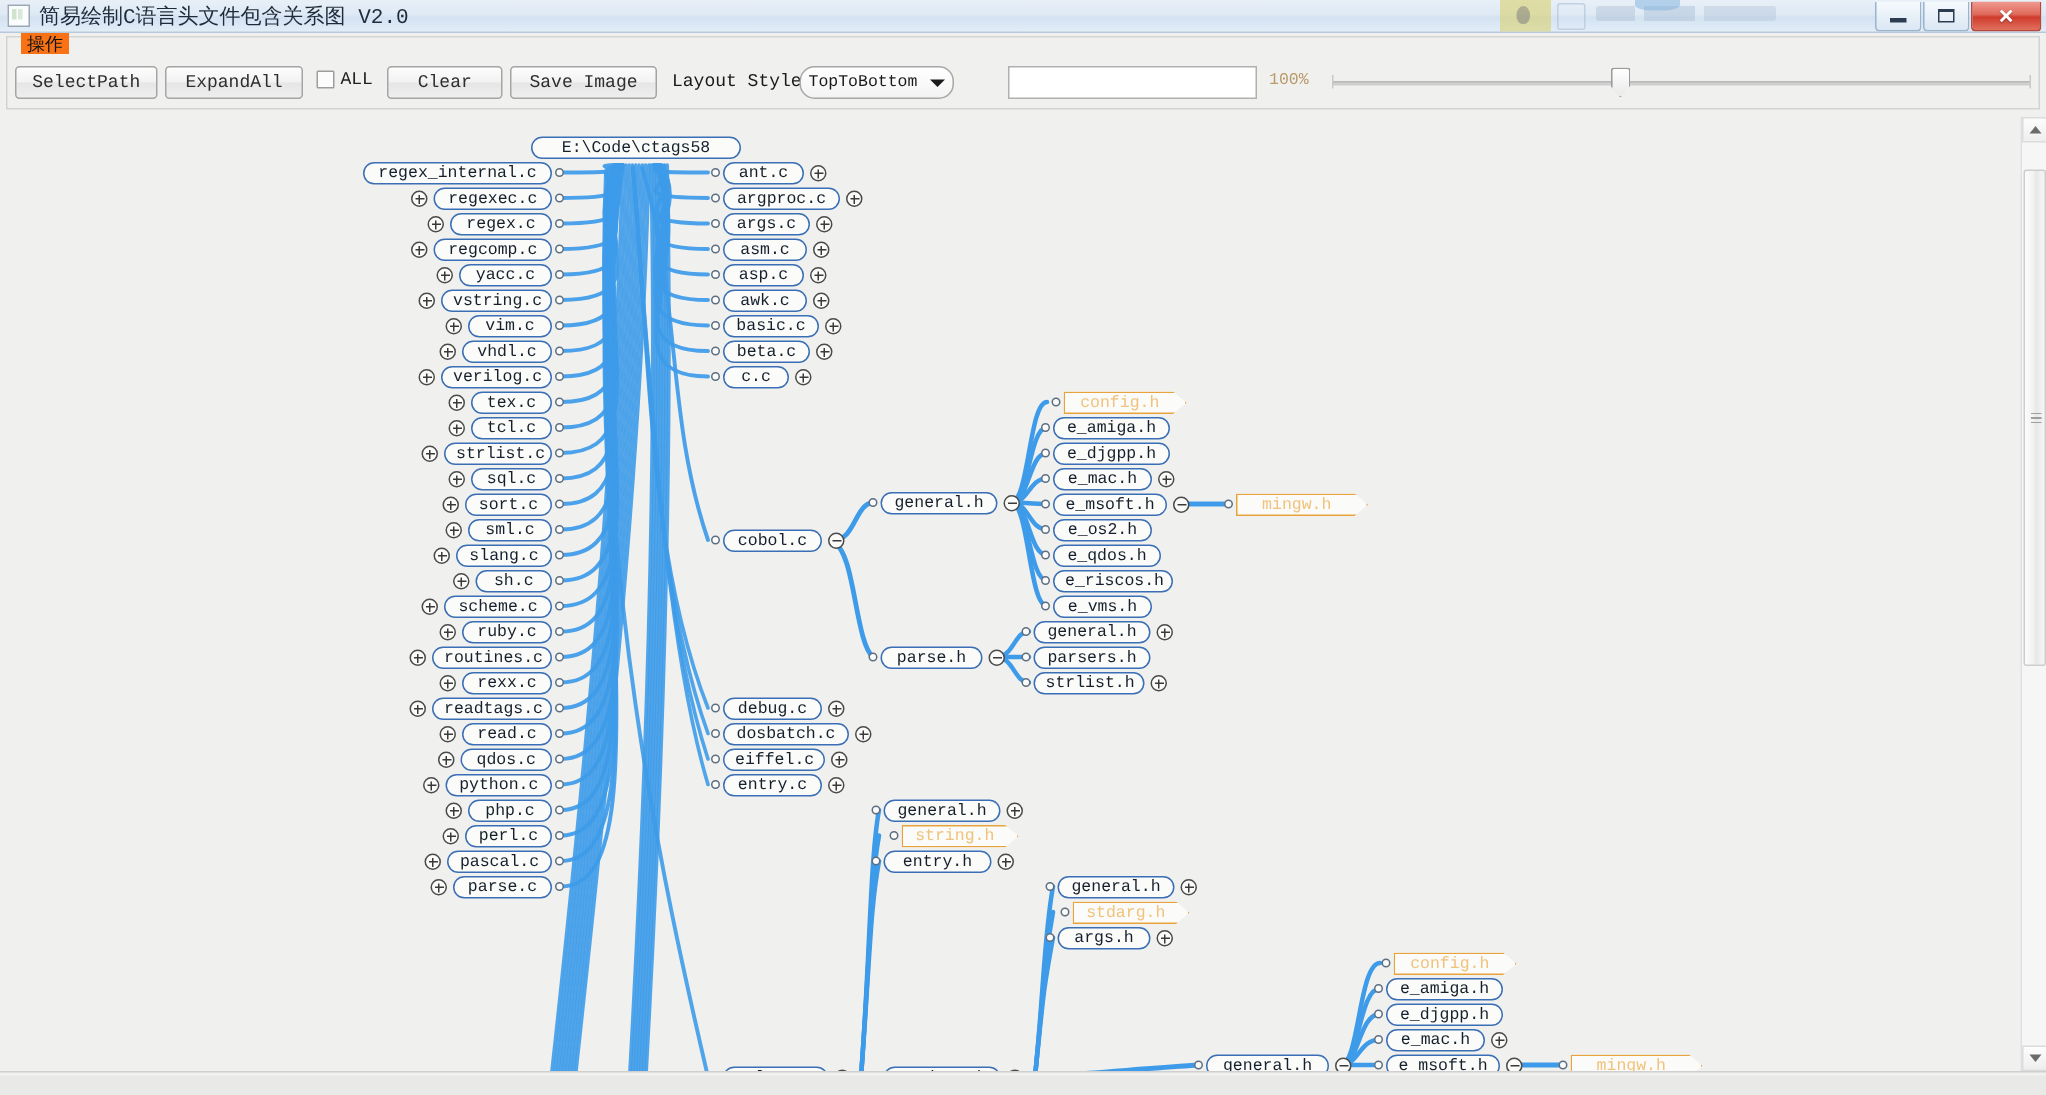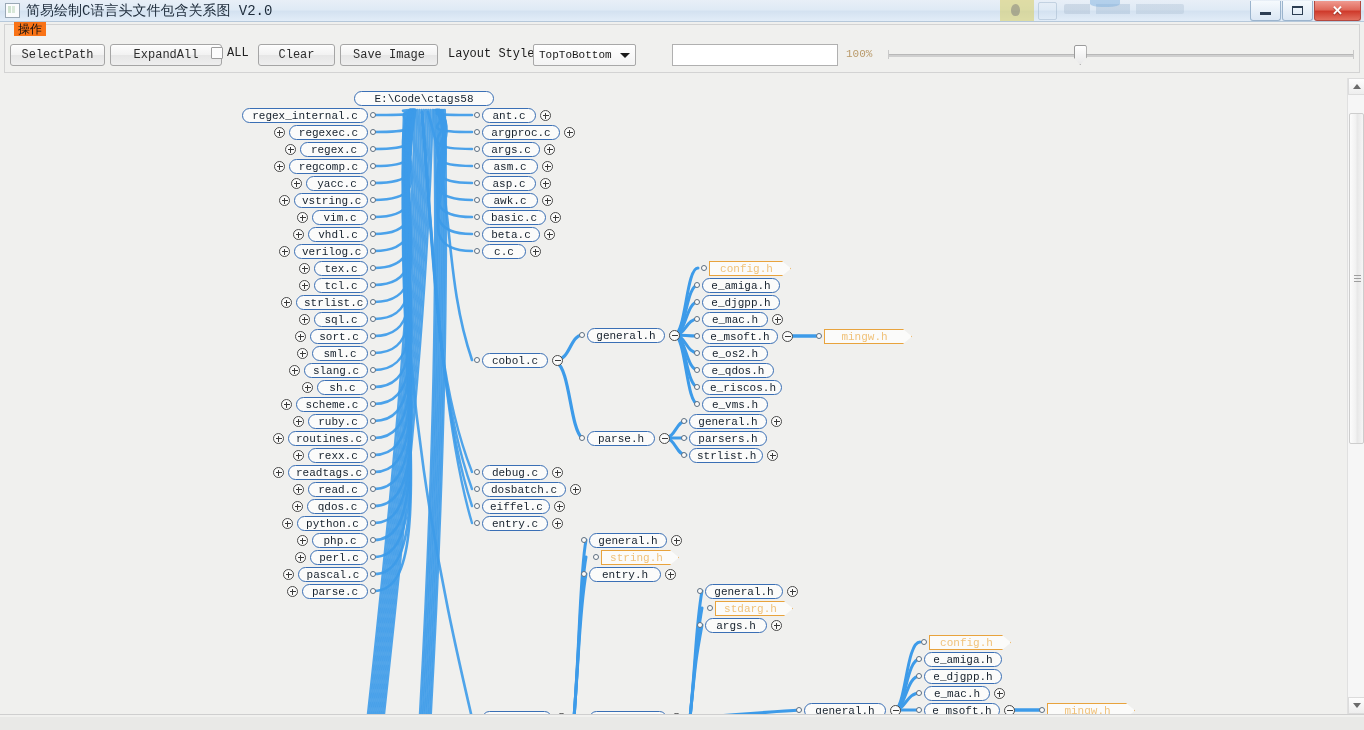--- a/index.html
+++ b/index.html
@@ -76,39 +76,39 @@
     position:absolute;top:0;height:22px;
     border:1px solid #a5a5a5;border-radius:3px;
     background:linear-gradient(to bottom,#fdfdfd 0%,#f2f2f2 48%,#e6e6e6 52%,#eeeeee 100%);
     font-family:"Liberation Mono","DejaVu Sans Mono",monospace;
     font-size:12px;color:#2e2e2e;
     display:flex;align-items:center;justify-content:center;
     box-sizing:border-box;cursor:default;
     box-shadow:0 1px 0 rgba(255,255,255,.6) inset;
   }
   #btn-selectpath{left:10px;width:95px;}
-  #btn-expandall{left:110px;width:112px;}
+  #btn-expandall{left:110px;width:92px;}
   #btn-clear{left:258px;width:77px;}
   #btn-saveimage{left:340px;width:98px;}
 
   .chk-wrap{position:absolute;left:211px;top:2px;display:flex;align-items:center;gap:4px;}
   .chk-box{
     width:12px;height:12px;border:1px solid #9d9d9d;background:#fcfcfc;
     border-radius:1px;box-sizing:border-box;
   }
   .chk-label{font-family:"Liberation Mono","DejaVu Sans Mono",monospace;font-size:12px;color:#222;text-align:right;}
 
   .layout-label{
     position:absolute;left:448px;top:3px;
     font-family:"Liberation Mono","DejaVu Sans Mono",monospace;
     font-size:12px;color:#1a1a1a;
   }
   .combo{
     position:absolute;left:533px;top:0;width:103px;height:22px;
-    border:1px solid #a8a8a8;border-radius:2px;
+    border:1px solid #a8a8a8;border-radius:10px;
     background:linear-gradient(to bottom,#ffffff,#f3f3f3);
     box-sizing:border-box;display:flex;align-items:center;
   }
   .combo-text{
     font-family:"Liberation Mono","DejaVu Sans Mono",monospace;
     font-size:11px;color:#1a1a1a;padding-left:5px;white-space:nowrap;
   }
   .combo-arrow{
     position:absolute;right:5px;top:8px;width:0;height:0;
     border-left:5px solid transparent;border-right:5px solid transparent;

